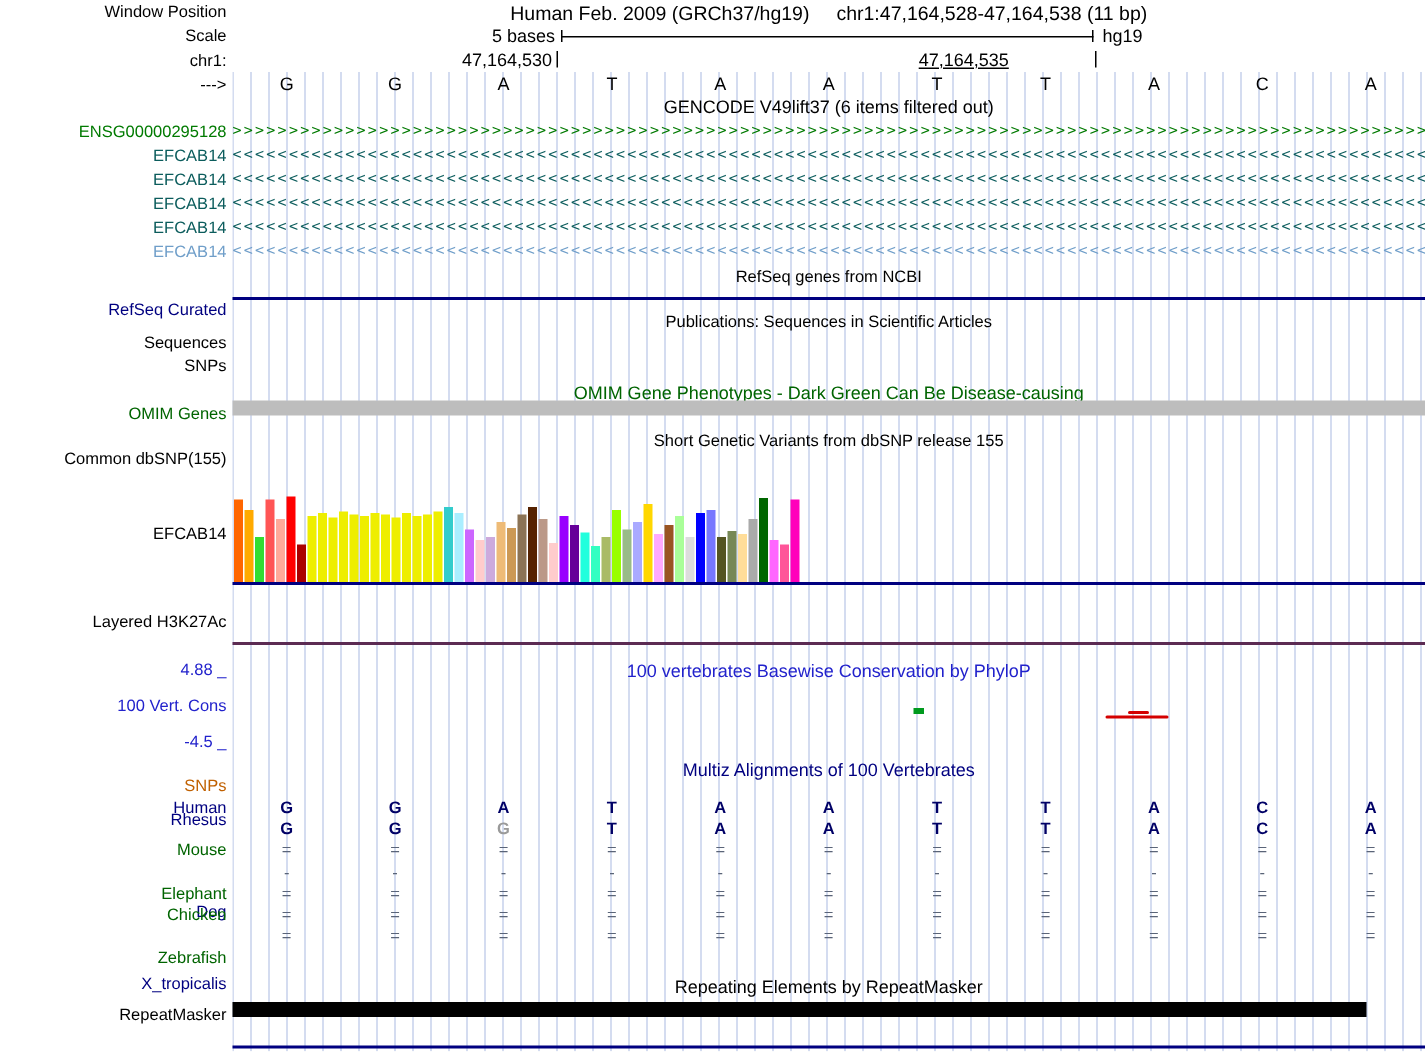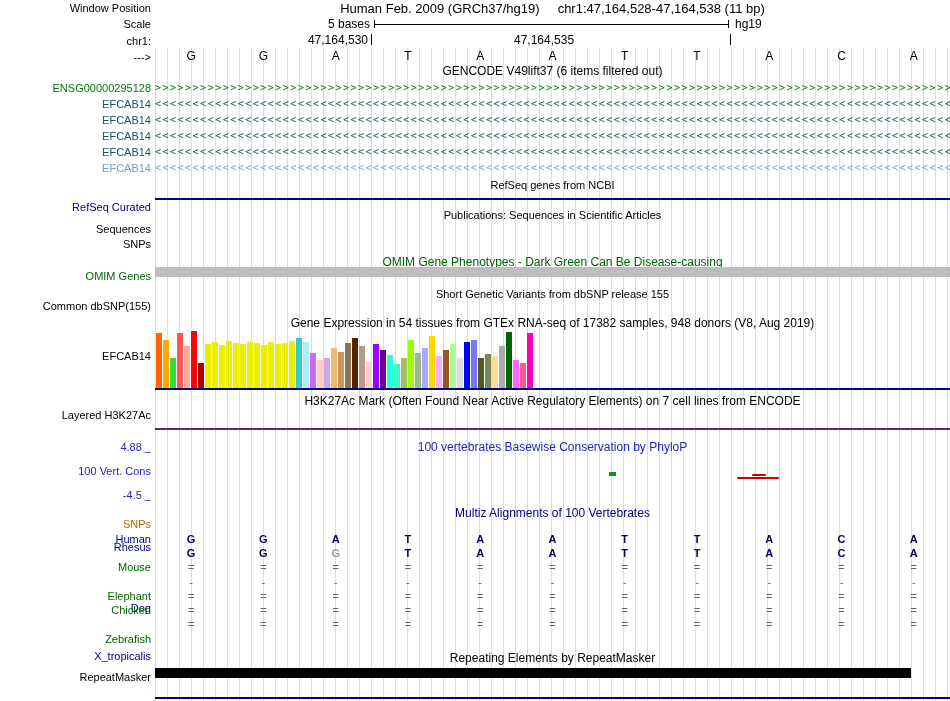--- a/index.html
+++ b/index.html
@@ -20,21 +20,21 @@
   .navy{color:#000080;}
   .omimgreen{color:#006400;}
   .consblue{color:#2222cc;}
   .gaps{color:#c06000;}
   #hdr-center{position:absolute;left:155px;top:1px;width:795px;display:flex;justify-content:center;gap:18px;
               font-size:13px;line-height:15px;white-space:nowrap;}
   #scale-text{position:absolute;left:155px;top:17px;width:215px;text-align:right;font-size:12px;line-height:14px;}
   #scale-bar{position:absolute;left:374px;top:24px;width:355px;height:1px;background:#000;}
   #hg19{position:absolute;left:735px;top:17px;font-size:12px;line-height:14px;}
   #coord-left{position:absolute;left:155px;top:33px;width:213px;text-align:right;font-size:12px;line-height:14px;}
-  #coord-right{position:absolute;left:514px;top:33px;width:213px;text-align:left;font-size:12px;line-height:14px;}
+  #coord-right{position:absolute;left:536px;top:33px;width:213px;text-align:center;font-size:12px;line-height:14px;text-decoration:underline;}
   #gtex-bars{position:absolute;left:156px;top:330px;width:780px;height:58px;display:flex;align-items:flex-end;}
   #gtex-bars div{width:6px;margin-right:1px;}
   #refseq-line{top:198px;height:2px;background:#000080;}
   #omim-bar{top:267px;height:10px;background:#bdbdbd;}
   #gtex-baseline{top:388px;height:2px;background:#000080;}
   #h3k-line{top:428px;height:2px;background:#5c2b52;}
   #bottom-line{top:697px;height:2px;background:#000080;}
   #rmsk-bar{position:absolute;left:155px;top:668px;width:756px;height:10px;background:#000;}
   #cons-green{position:absolute;left:609px;top:472px;width:7px;height:4px;background:#009a1e;}
   #cons-red1{position:absolute;left:737px;top:477px;width:42px;height:2px;background:#d40000;border-radius:2px;}
@@ -90,21 +90,20 @@
   <div class="lbl" style="top:222px">Sequences</div>
   <div class="lbl" style="top:237px">SNPs</div>
 
   <div class="ctitle omimgreen" style="top:255px">OMIM Gene Phenotypes - Dark Green Can Be Disease-causing</div>
   <div class="lbl omimgreen" style="top:269px">OMIM Genes</div>
   <div class="hline" id="omim-bar"></div>
 
   <div class="ctitle small" style="top:287px">Short Genetic Variants from dbSNP release 155</div>
   <div class="lbl" style="top:299px">Common dbSNP(155)</div>
 
-  <div class="ctitle" style="top:316px">Gene Expression in 54 tissues from GTEx RNA-seq of 17382 samples, 948 donors (V8, Aug 2019)</div>
   <div class="lbl" style="top:349px">EFCAB14</div>
   <div id="gtex-bars">
       <div style="height: 55px; background: rgb(255, 102, 0);"></div>
       <div style="height: 48px; background: rgb(255, 170, 0);"></div>
       <div style="height: 30px; background: rgb(51, 221, 51);"></div>
       <div style="height: 55px; background: rgb(255, 85, 85);"></div>
       <div style="height: 42px; background: rgb(255, 170, 153);"></div>
       <div style="height: 57px; background: rgb(255, 0, 0);"></div>
       <div style="height: 25px; background: rgb(170, 0, 0);"></div>
       <div style="height: 44px; background: rgb(238, 238, 0);"></div>
@@ -150,21 +149,20 @@
       <div style="height: 34px; background: rgb(119, 136, 85);"></div>
       <div style="height: 32px; background: rgb(255, 221, 153);"></div>
       <div style="height: 42px; background: rgb(170, 170, 170);"></div>
       <div style="height: 56px; background: rgb(0, 102, 0);"></div>
       <div style="height: 28px; background: rgb(255, 102, 255);"></div>
       <div style="height: 25px; background: rgb(255, 85, 153);"></div>
       <div style="height: 55px; background: rgb(255, 0, 187);"></div>
     </div>
   <div class="hline" id="gtex-baseline"></div>
 
-  <div class="ctitle" style="top:394px">H3K27Ac Mark (Often Found Near Active Regulatory Elements) on 7 cell lines from ENCODE</div>
   <div class="lbl" style="top:408px">Layered H3K27Ac</div>
   <div class="hline" id="h3k-line"></div>
 
   <div class="lbl consblue" style="top:440px">4.88 _</div>
   <div class="ctitle consblue" style="top:440px">100 vertebrates Basewise Conservation by PhyloP</div>
   <div class="lbl consblue" style="top:464px">100 Vert. Cons</div>
   <div class="lbl consblue" style="top:488px">-4.5 _</div>
   <div id="cons-green"></div>
   <div id="cons-red1"></div>
   <div id="cons-red2"></div>

